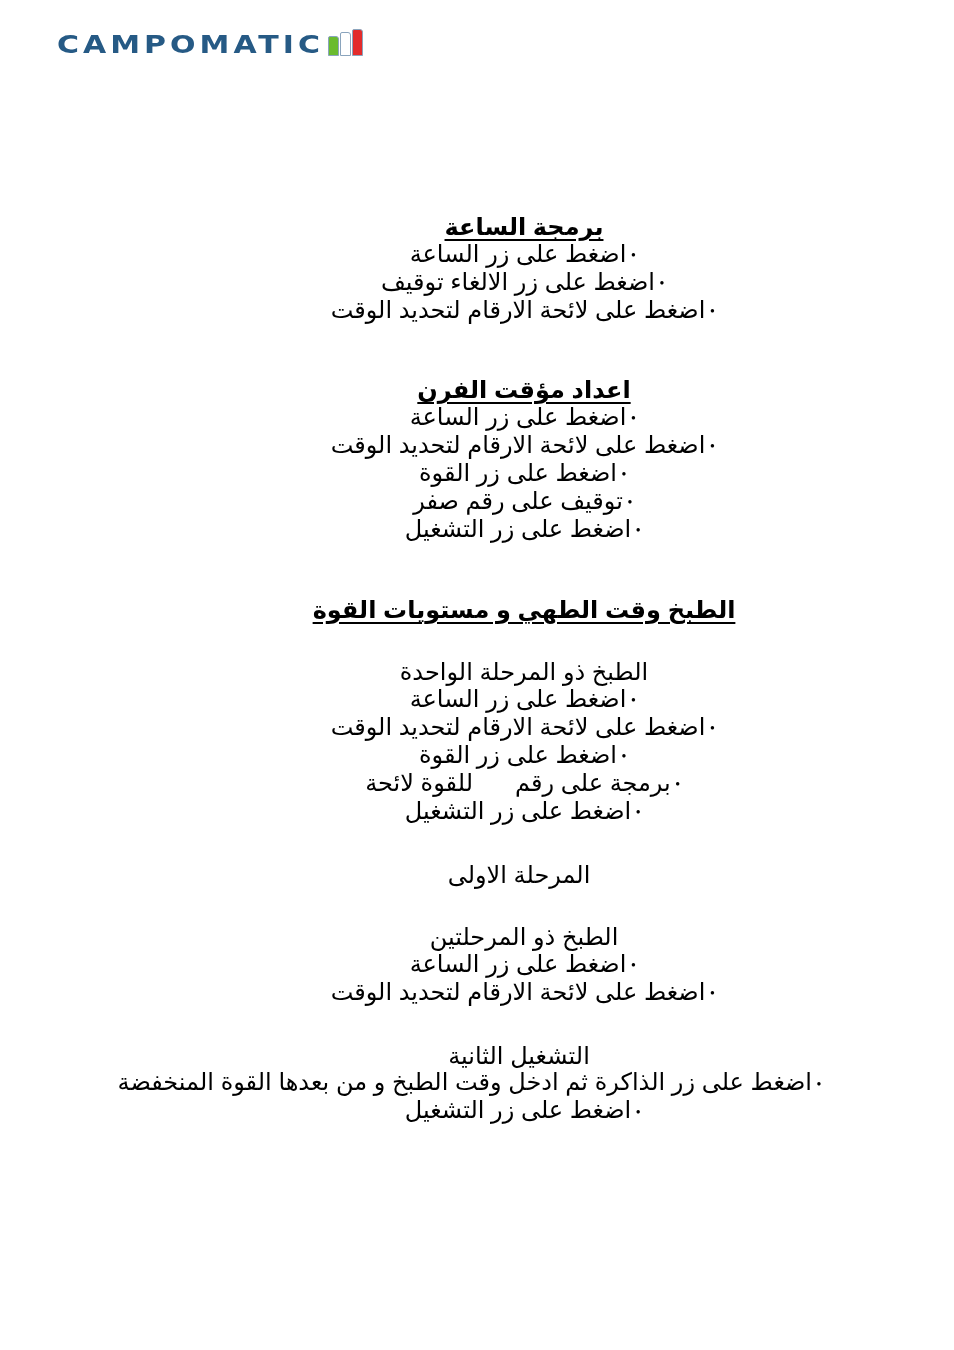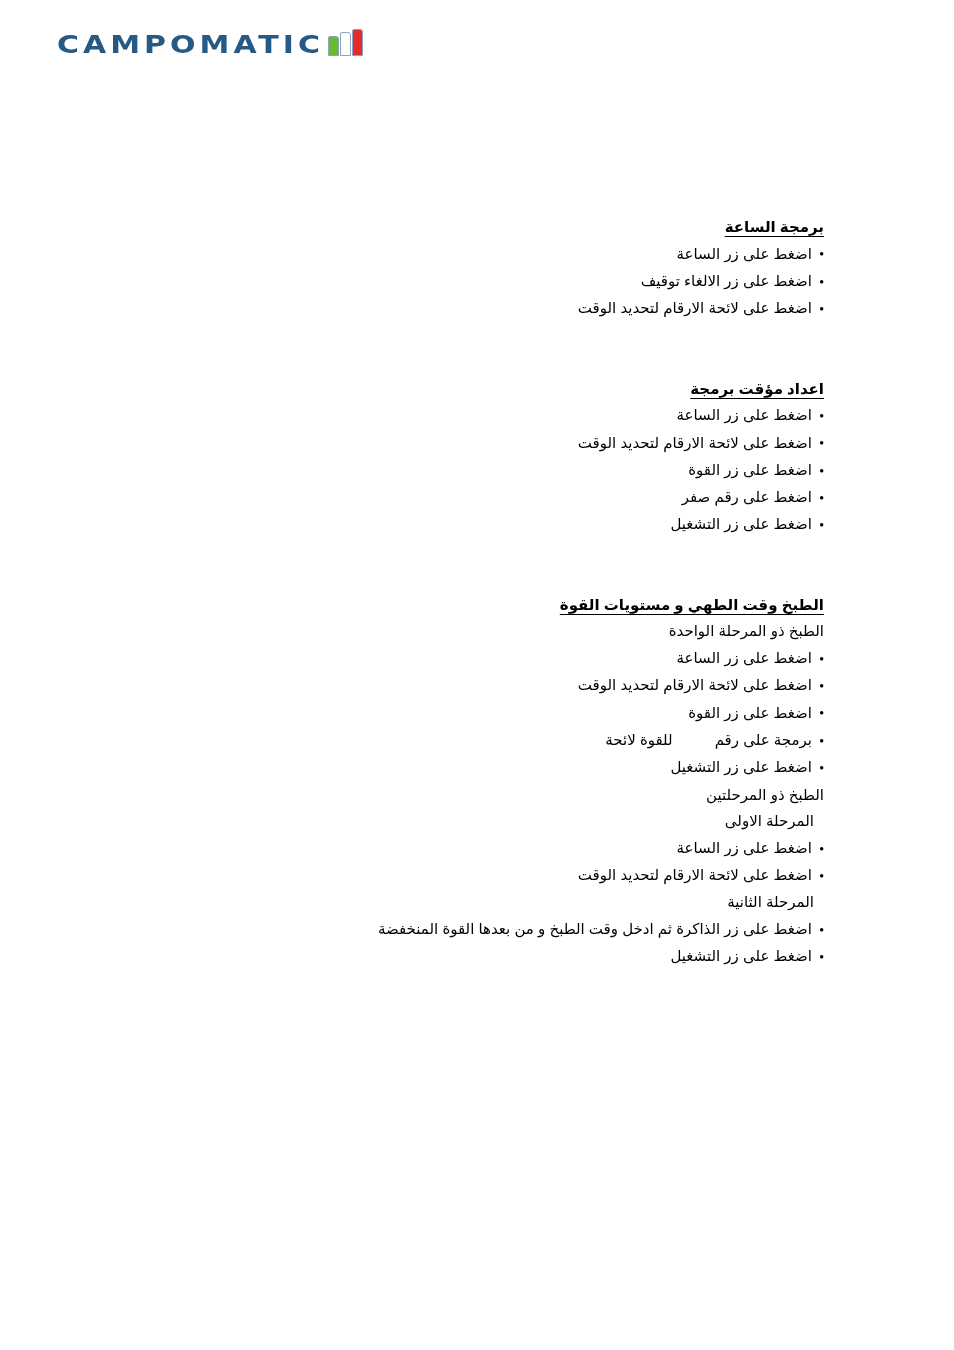--- a/index.html
+++ b/index.html
@@ -8,27 +8,27 @@
   .logo { position: absolute; left: 57px; top: 30px; height: 30px; display: flex; }
   .logo-text { font-family: "DejaVu Sans", sans-serif; font-size: 30px; font-weight: bold;
                letter-spacing: 4px; color: #265a85; line-height: 30px; transform: scaleY(0.8); transform-origin: left center; }
   .flag { display: flex; margin-left: 4px; height: 26px; align-items: flex-end; }
   .flag span { display: block; width: 9px; border-radius: 2px 3px 0 0; margin-right: 1px;
                border: 1px solid #8aa4bd; }
   .flag .g { height: 18px; background: #6abb2e; }
   .flag .w { height: 22px; background: #ffffff; }
   .flag .r { height: 25px; background: #e32b2b; }
 
-  .content { position: absolute; right: 130px; top: 214px; width: 600px; direction: rtl; text-align: right;
-             font-size: 15px; line-height: 26.6px; }
+  .content { position: absolute; right: 130px; top: 214px; width: 600px; direction: rtl; text-align: center;
+             font-size: 24px; line-height: 26.6px; }
   .section { margin-bottom: 53px; }
   .heading { font-weight: bold; text-decoration: underline; text-underline-offset: 4px; }
   .item { white-space: nowrap; }
   .item::before { content: "\25CF"; font-size: 8px; display: inline-block; width: 10px; vertical-align: middle; margin-left: 2px; }
-  .sub { white-space: nowrap; }
+  .sub { white-space: nowrap; margin-top: 36px; }
   .sub.indent { padding-right: 10px; }
   .gap { display: inline-block; width: 42px; }
 </style>
 </head>
 <body>
 
 <div class="logo">
   <span class="logo-text">CAMPOMATIC</span>
   <span class="flag">
     <span class="g"></span>
@@ -40,38 +40,38 @@
 <div class="content">
 
   <div class="section">
     <div class="heading">برمجة الساعة</div>
     <div class="item">اضغط على زر الساعة</div>
     <div class="item">اضغط على زر الالغاء توقيف</div>
     <div class="item">اضغط على لائحة الارقام لتحديد الوقت</div>
   </div>
 
   <div class="section">
-    <div class="heading">اعداد مؤقت برمجة</div>
+    <div class="heading">اعداد مؤقت الفرن</div>
     <div class="item">اضغط على زر الساعة</div>
     <div class="item">اضغط على لائحة الارقام لتحديد الوقت</div>
     <div class="item">اضغط على زر القوة</div>
-    <div class="item">اضغط على رقم صفر</div>
+    <div class="item">توقيف على رقم صفر</div>
     <div class="item">اضغط على زر التشغيل</div>
   </div>
 
   <div class="section">
     <div class="heading">الطبخ وقت الطهي و مستويات القوة</div>
     <div class="sub">الطبخ ذو المرحلة الواحدة</div>
     <div class="item">اضغط على زر الساعة</div>
     <div class="item">اضغط على لائحة الارقام لتحديد الوقت</div>
     <div class="item">اضغط على زر القوة</div>
     <div class="item"><span>برمجة على رقم</span><span class="gap"></span><span>للقوة لائحة</span></div>
     <div class="item">اضغط على زر التشغيل</div>
+    <div class="sub indent">المرحلة الاولى</div>
     <div class="sub">الطبخ ذو المرحلتين</div>
-    <div class="sub indent">المرحلة الاولى</div>
     <div class="item">اضغط على زر الساعة</div>
     <div class="item">اضغط على لائحة الارقام لتحديد الوقت</div>
-    <div class="sub indent">المرحلة الثانية</div>
+    <div class="sub indent">التشغيل الثانية</div>
     <div class="item">اضغط على زر الذاكرة ثم ادخل وقت الطبخ و من بعدها القوة المنخفضة</div>
     <div class="item">اضغط على زر التشغيل</div>
   </div>
 
 </div>
 
 </body></html>

